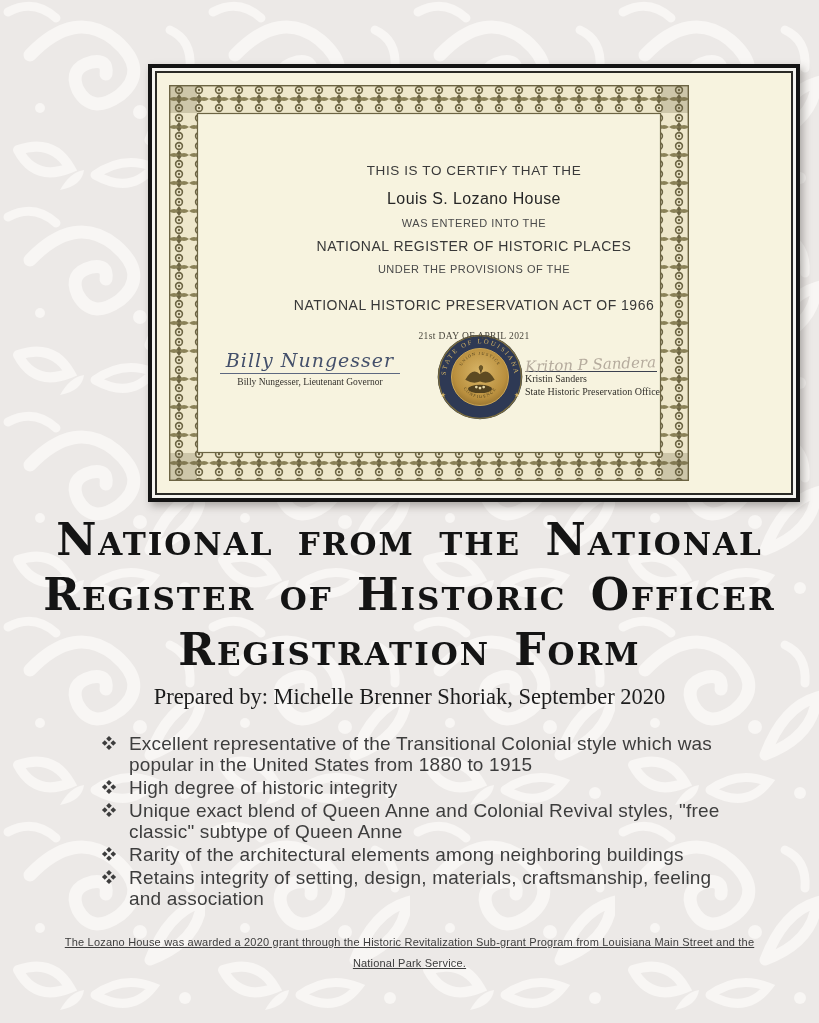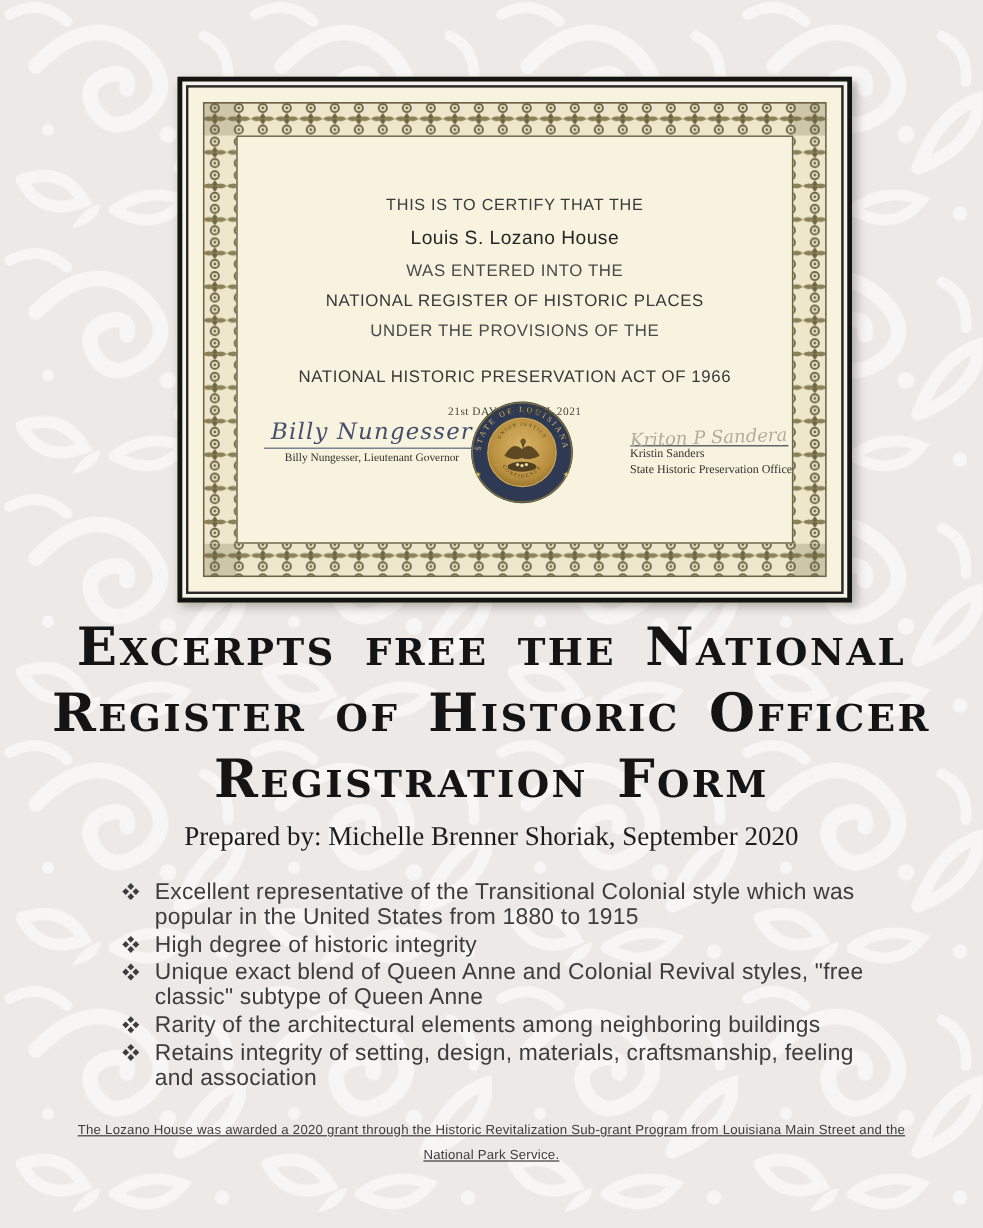--- a/index.html
+++ b/index.html
@@ -3,36 +3,36 @@
 <meta charset="utf-8">
 <style>
   html,body{margin:0;padding:0;}
   body{
     width:819px;height:1023px;position:relative;overflow:hidden;
     font-family:"Liberation Sans",sans-serif;background:#ece9e7;
   }
   .bg-svg{position:absolute;inset:0;z-index:0;}
   
   .cert-frame{
-    position:absolute;left:148px;top:64px;width:562px;height:438px;z-index:2;
-    background:#4d7c0f;border:4px solid #141414;box-sizing:border-box;
+    position:absolute;left:148px;top:64px;width:652px;height:438px;z-index:2;
+    background:#fde047;border:4px solid #141414;box-sizing:border-box;
     box-shadow:3px 4px 8px rgba(60,55,50,.38);
   }
   .cert-mat{width:100%;height:100%;box-sizing:border-box;border:3px solid #f4f3ef;}
   .cert-paper{
     position:relative;width:100%;height:100%;box-sizing:border-box;
     border:2px solid #2b2a26;background:#f7f3df;overflow:hidden;
   }
   .orn-border{position:absolute;left:12px;top:12px;z-index:1;}
   .cert-content{
     position:absolute;inset:40px;z-index:2;text-align:center;color:#3c3c3c;
   }
   .certify-line{margin-top:50px;font-size:13.5px;letter-spacing:.6px;color:#3a3a3a;}
   .property-name{margin-top:12px;font-size:16px;font-weight:normal;color:#262626;letter-spacing:.4px;}
-  .tiny-line{margin-top:9px;font-size:14px;letter-spacing:.5px;color:#4a4a4a;}
+  .tiny-line{margin-top:9px;font-size:11px;letter-spacing:.5px;color:#4a4a4a;}
   .register-line{margin-top:9px;font-size:14px;letter-spacing:.5px;color:#383838;}
   .act-line{margin-top:22px;font-size:14px;letter-spacing:.5px;color:#383838;}
   .date-line{margin-top:18px;font-family:"Liberation Serif",serif;font-size:9.5px;
     font-weight:normal;letter-spacing:.4px;color:#48453c;}
   .seal{position:absolute;left:50%;top:258px;margin-left:-40px;width:92px;height:92px;}
   .sig-left{position:absolute;left:58px;top:276px;width:190px;text-align:center;}
   .sig-right{position:absolute;left:368px;top:282px;width:160px;text-align:left;}
   .script-billy{
     display:inline-block;font-family:"DejaVu Serif","Liberation Serif",serif;
     font-style:italic;font-size:19px;color:#44506b;letter-spacing:1px;
@@ -188,21 +188,21 @@
           <div>State Historic Preservation Officer</div>
         </div>
       </div>
 
     </div>
   </div>
 </div>
 
 <div class="title-block">
   <h1 class="big-title">
-    <div>Excerpts free the National</div>
+    <div>National from the National</div>
     <div>Register of Historic Officer</div>
     <div>Registration Form</div>
   </h1>
   <div class="prepared">Prepared by: Michelle Brenner Shoriak, September 2020</div>
 </div>
 
 <ul class="bullet-list">
   <li>
     <span class="diamond-bullet"></span>
     <span>Excellent representative of the Transitional Colonial style which was popular in the United States from 1880 to 1915</span>

